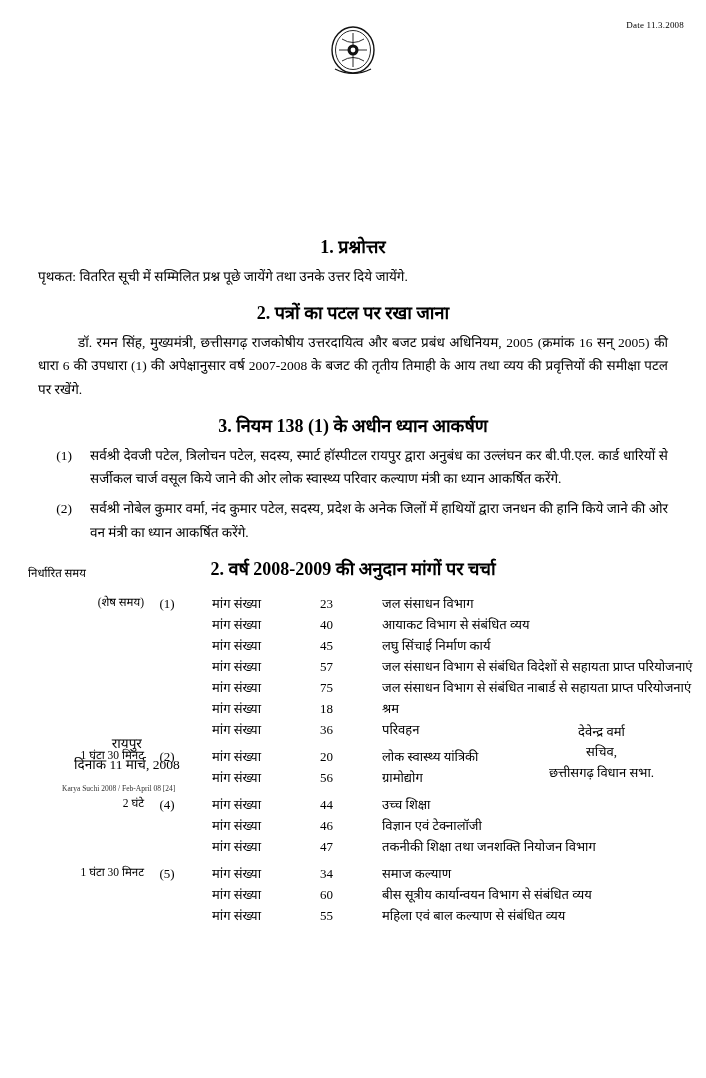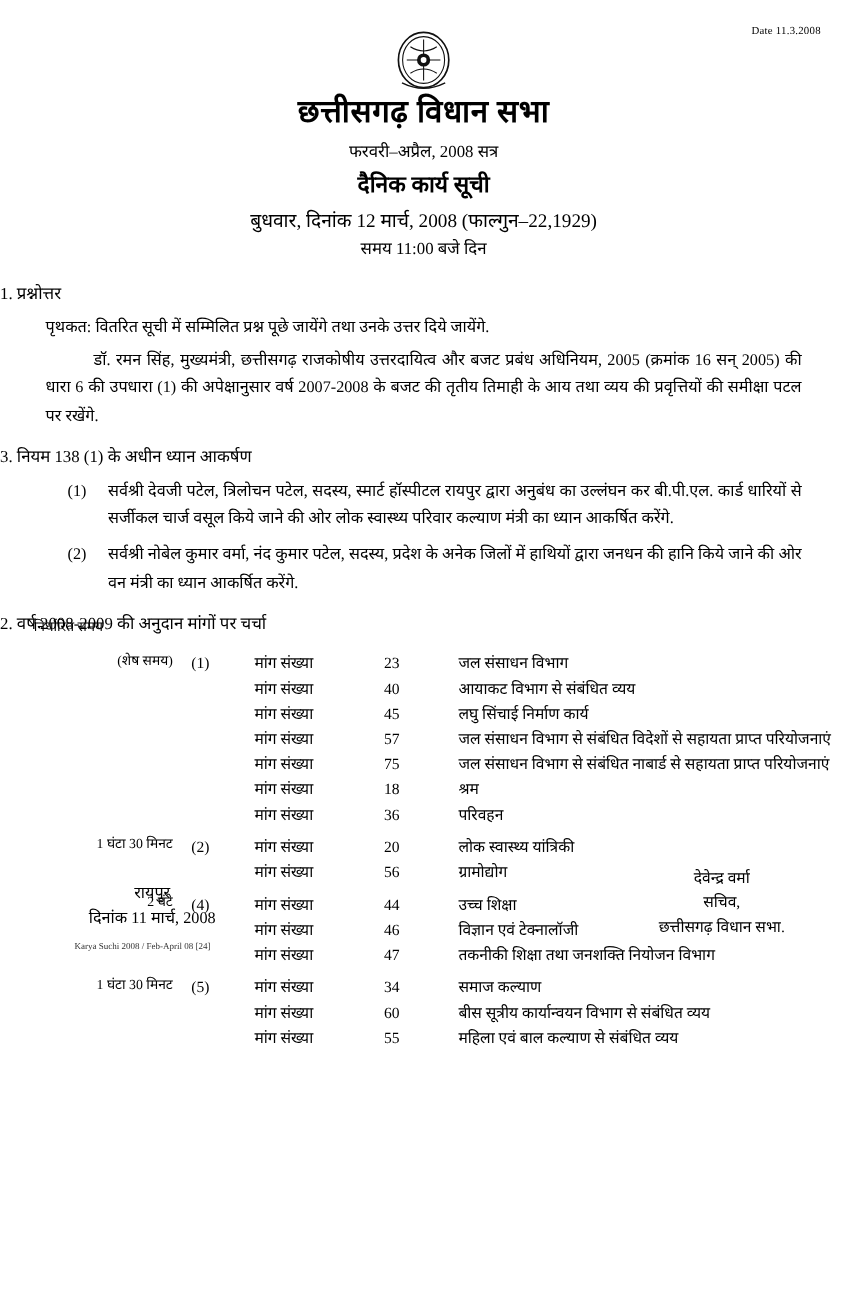--- a/index.html
+++ b/index.html
@@ -73,22 +73,23 @@
   .content {
     position: absolute;
     top: 222px;
     left: 0;
     width: 706px;
   }
   .section {
     margin-bottom: 4px;
   }
   .section-heading {
-    font-size: 14px;
-    font-weight: normal;
+    text-align: center;
+    font-size: 18px;
+    font-weight: bold;
     margin: 12px 0 7px 0;
   }
   .para {
     font-size: 13.5px;
     line-height: 1.72;
     text-align: justify;
     margin: 0 38px 0 38px;
   }
   .para.center {
     text-align: left;
@@ -222,36 +223,30 @@
         <path d="M10 26 L38 26"></path>
         <path d="M13 15 Q24 22 35 15"></path>
         <path d="M13 37 Q24 30 35 37"></path>
       </g>
       <circle cx="24" cy="26" r="5.5" fill="#111"></circle>
       <circle cx="24" cy="26" r="2.4" fill="#fff"></circle>
       <path d="M6 45 Q24 54 42 45" fill="none" stroke="#111" stroke-width="1.2"></path>
     </svg>
   </div>
 
-  <div class="title-block">
-    <div class="main-title">छत्तीसगढ़ विधान सभा</div>
-    <div class="session-line">फरवरी–अप्रैल, 2008 सत्र</div>
-    <div class="doc-kind">दैनिक कार्य सूची</div>
-    <div class="date-detail">बुधवार, दिनांक  12 मार्च, 2008 (फाल्गुन–22,1929)</div>
-    <div class="time-detail">समय 11:00 बजे दिन</div>
-  </div>
 
   <div class="content">
 
     <div class="section">
       <div class="section-heading">1. प्रश्नोत्तर</div>
       <div class="para center">पृथकत: वितरित सूची में सम्मिलित प्रश्न पूछे जायेंगे तथा उनके उत्तर दिये जायेंगे.</div>
     </div>
 
     <div class="section">
+      <div class="section-heading">2. पत्रों का पटल पर रखा जाना</div>
       <div class="para indent">डॉ. रमन सिंह, मुख्यमंत्री, छत्तीसगढ़ राजकोषीय उत्तरदायित्व और बजट प्रबंध अधिनियम, 2005 (क्रमांक 16 सन् 2005) की धारा 6 की उपधारा (1) की अपेक्षानुसार वर्ष 2007-2008 के बजट की तृतीय तिमाही के आय तथा व्यय की प्रवृत्तियों की समीक्षा पटल पर रखेंगे.</div>
     </div>
 
     <div class="section">
       <div class="section-heading">3. नियम 138 (1) के अधीन ध्यान आकर्षण</div>
       <div class="numlist">
         <div class="numrow">
           <div class="num">(1)</div>
           <div class="txt">सर्वश्री देवजी पटेल, त्रिलोचन पटेल, सदस्य, स्मार्ट हॉस्पीटल रायपुर द्वारा अनुबंध का उल्लंघन कर बी.पी.एल. कार्ड धारियों से सर्जीकल चार्ज वसूल किये जाने की ओर लोक स्वास्थ्य परिवार कल्याण मंत्री का ध्यान आकर्षित करेंगे.</div>
         </div>

